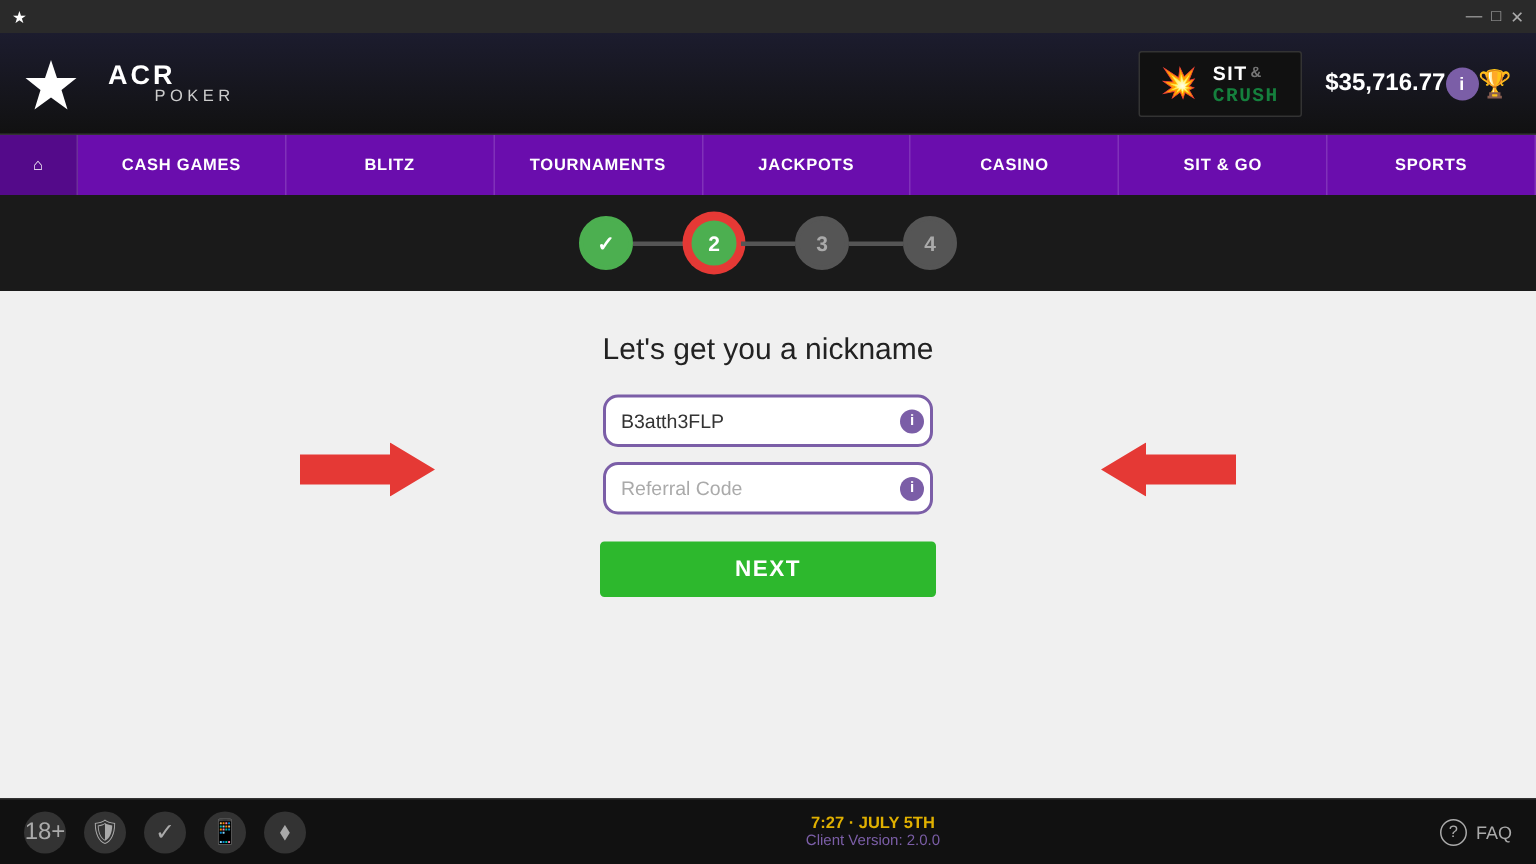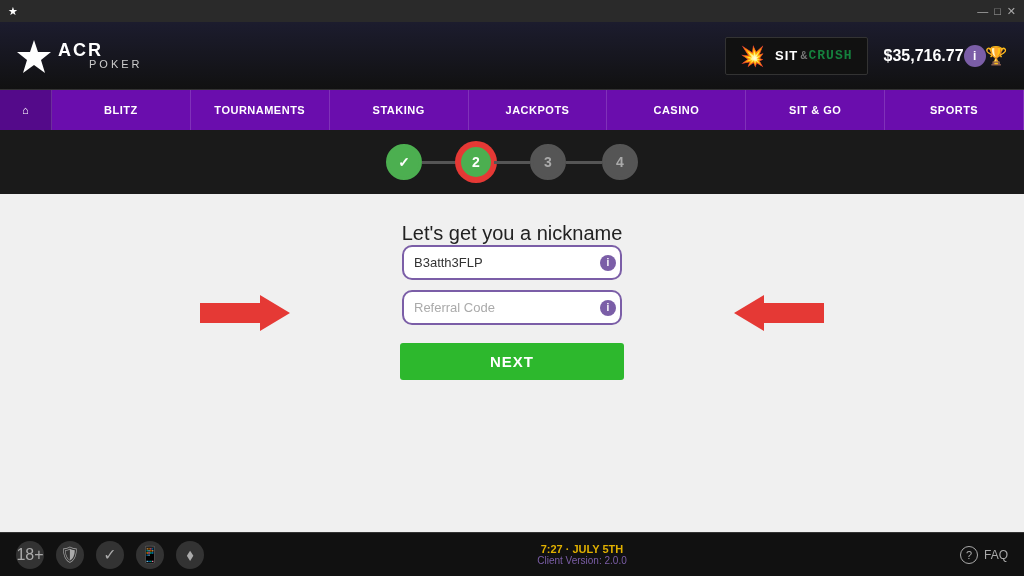--- a/index.html
+++ b/index.html
@@ -47,21 +47,21 @@
       background: linear-gradient(180deg, #1c1c2e 0%, #111 100%);
       display: flex;
       align-items: center;
       padding: 0 16px;
       justify-content: space-between;
       border-bottom: 1px solid #333;
     }
     .logo-area {
       display: flex;
       align-items: center;
-      gap: 6px;
+      gap: 20px;
     }
     .logo-star {
       width: 36px;
       height: 36px;
       position: relative;
     }
     .logo-text {
       display: flex;
       flex-direction: column;
       line-height: 1;
@@ -196,21 +196,21 @@
       width: 100%;
       display: flex;
       flex-direction: column;
       align-items: center;
       padding-top: 28px;
     }
     .form-title {
       font-size: 20px;
       color: #222;
       font-weight: normal;
-      margin-bottom: 0;
+      margin-bottom: 18px;
     }
     .input-group {
       position: relative;
       margin-bottom: 10px;
     }
     .input-field {
       width: 220px;
       padding: 8px 30px 8px 10px;
       border: 2px solid #7b5ea7;
       border-radius: 10px;
@@ -318,21 +318,21 @@
       background: #111;
       padding: 6px 14px;
       border-radius: 2px;
       display: flex;
       align-items: center;
       gap: 10px;
       border: 1px solid #333;
     }
     .sit-crush-text-block {
       display: flex;
-      flex-direction: row;
+      flex-direction: column;
       align-items: flex-start;
     }
     .sit-row {
       color: #fff;
       font-size: 13px;
       font-weight: 900;
       letter-spacing: 1px;
       display: flex;
       align-items: center;
       gap: 2px;
@@ -394,27 +394,27 @@
       <span class="trophy-icon">🏆</span>
     </div>
   </div>
 </div>
 
 <div class="nav-bar">
   <div class="nav-item home">
     <span>⌂</span>
   </div>
   <div class="nav-item">
+    <span>CASH GAMES</span>
+  </div>
+  <div class="nav-item">
     <span>BLITZ</span>
   </div>
   <div class="nav-item">
     <span>TOURNAMENTS</span>
-  </div>
-  <div class="nav-item">
-    <span>STAKING</span>
   </div>
   <div class="nav-item">
     <span>JACKPOTS</span>
   </div>
   <div class="nav-item">
     <span>CASINO</span>
   </div>
   <div class="nav-item">
     <span>SIT &amp; GO</span>
   </div>

